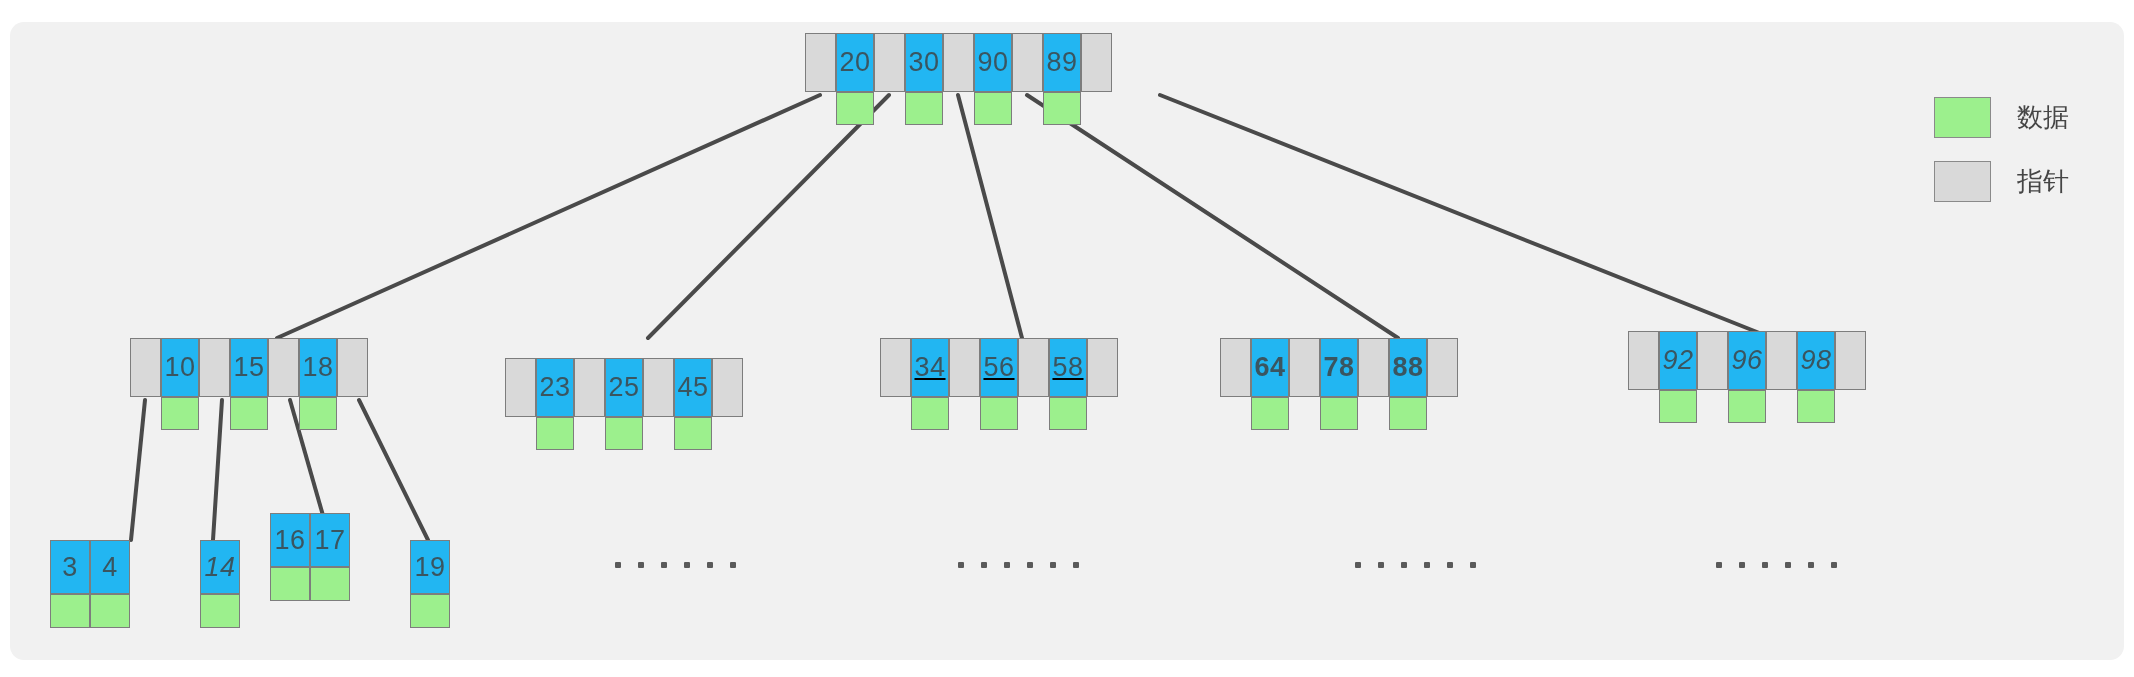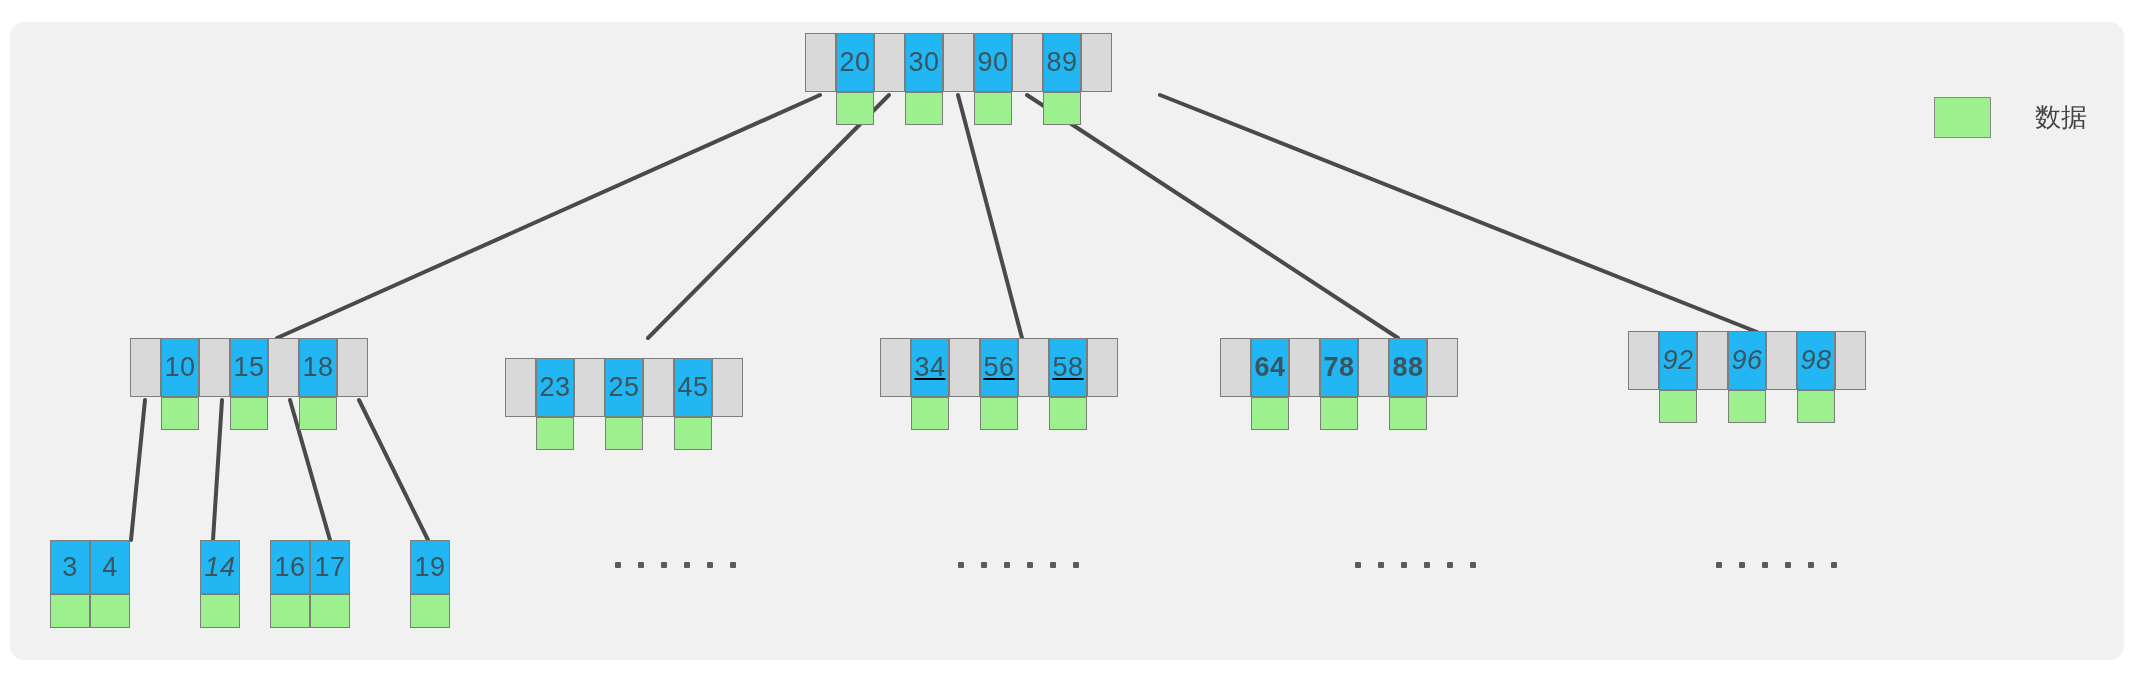--- a/index.html
+++ b/index.html
@@ -126,21 +126,21 @@
   }
   .legend-swatch {
     width: 57px;
     height: 41px;
     border: 1px solid #8a8a8a;
     box-sizing: border-box;
   }
   .legend-swatch.green { background: #9cf08d; }
   .legend-swatch.gray  { background: #d9d9d9; }
   .legend-label {
-    margin-left: 44px;
+    margin-left: 26px;
     font-size: 26px;
     color: #454545;
     white-space: nowrap;
   }
 </style>
 </head>
 <body>
 
 <div id="canvas">
 
@@ -367,21 +367,21 @@
     </div>
   </div>
 
   <div class="leaf" style="left:200px; top:540px;font-style:italic;">
     <div class="cellcol">
       <div class="key">14</div>
       <div class="data"></div>
     </div>
   </div>
 
-  <div class="leaf" style="left:270px; top:540px;">
+  <div class="leaf" style="left:270px; top:513px;">
     <div class="cellcol">
       <div class="key">16</div>
       <div class="data"></div>
     </div>
     <div class="cellcol">
       <div class="key">17</div>
       <div class="data"></div>
     </div>
   </div>
 
@@ -426,15 +426,19 @@
     <span class="dot"></span>
     <span class="dot"></span>
     <span class="dot"></span>
   </div>
 
   <div id="legend">
     <div class="legend-row">
       <span class="legend-swatch green"></span>
       <span class="legend-label">数据</span>
     </div>
+    <div class="legend-row">
+      <span class="legend-swatch gray"></span>
+      <span class="legend-label">指针</span>
+    </div>
   </div>
 
 </div>
 
 </body></html>

